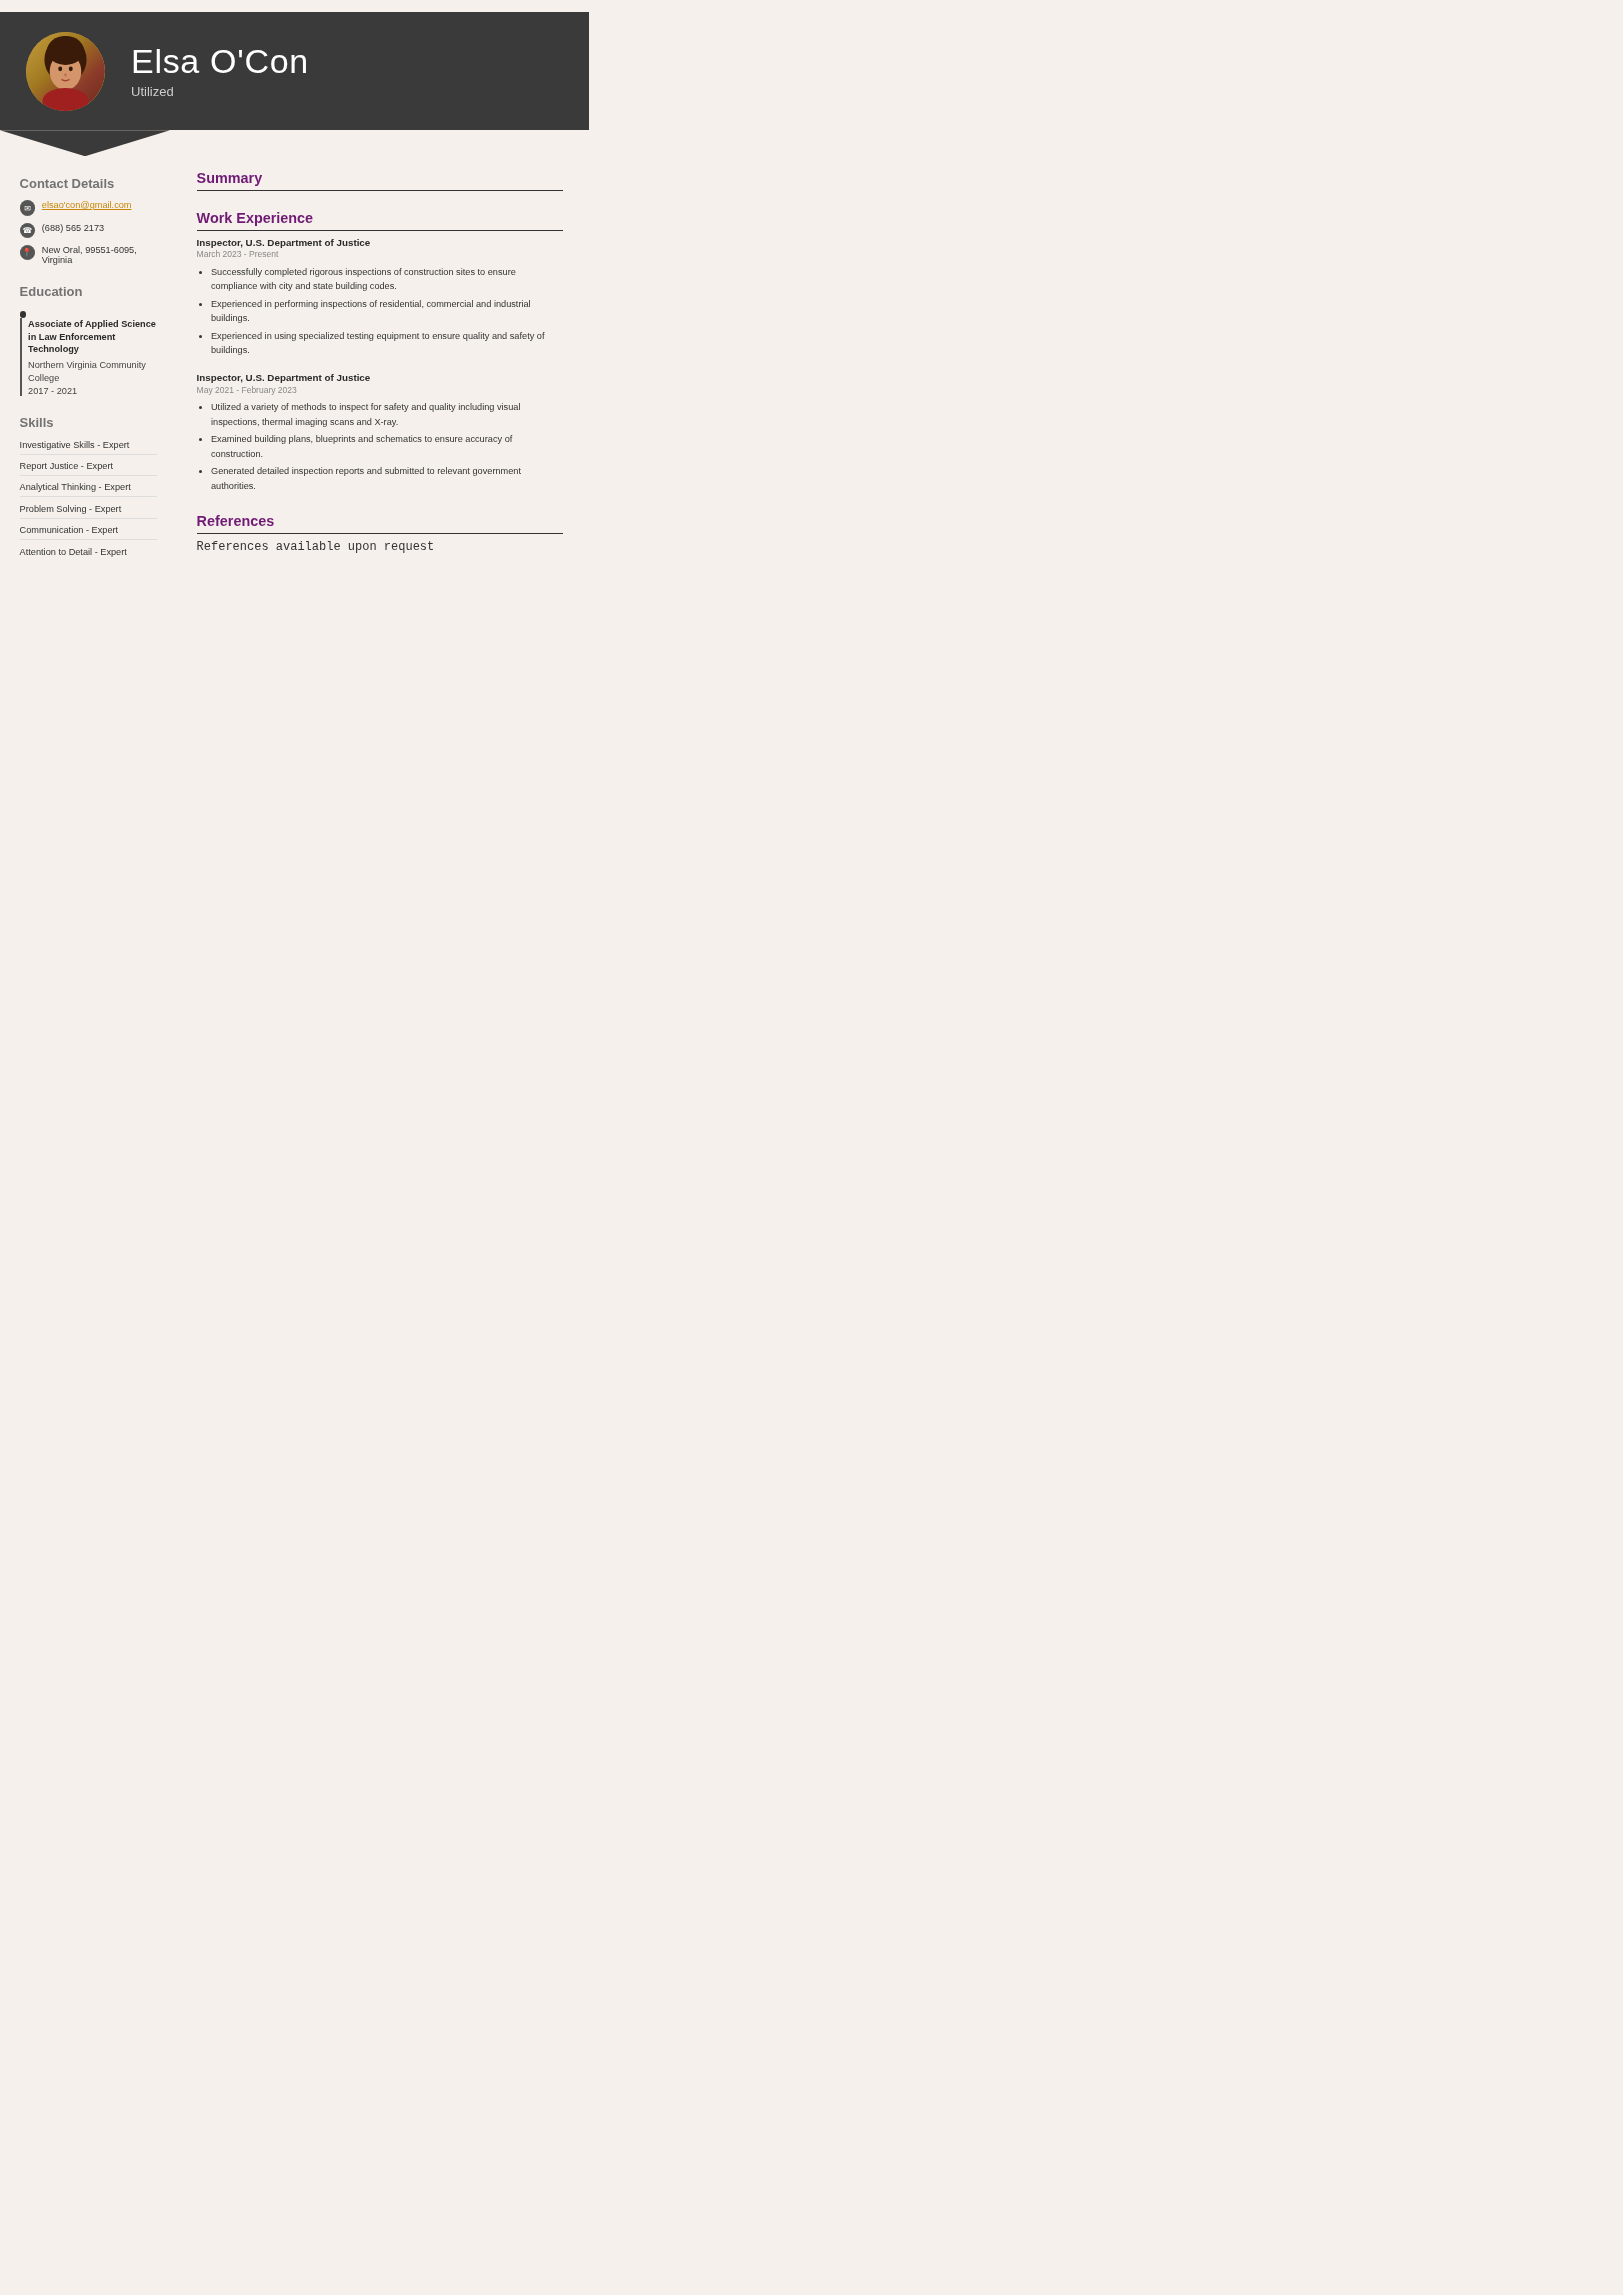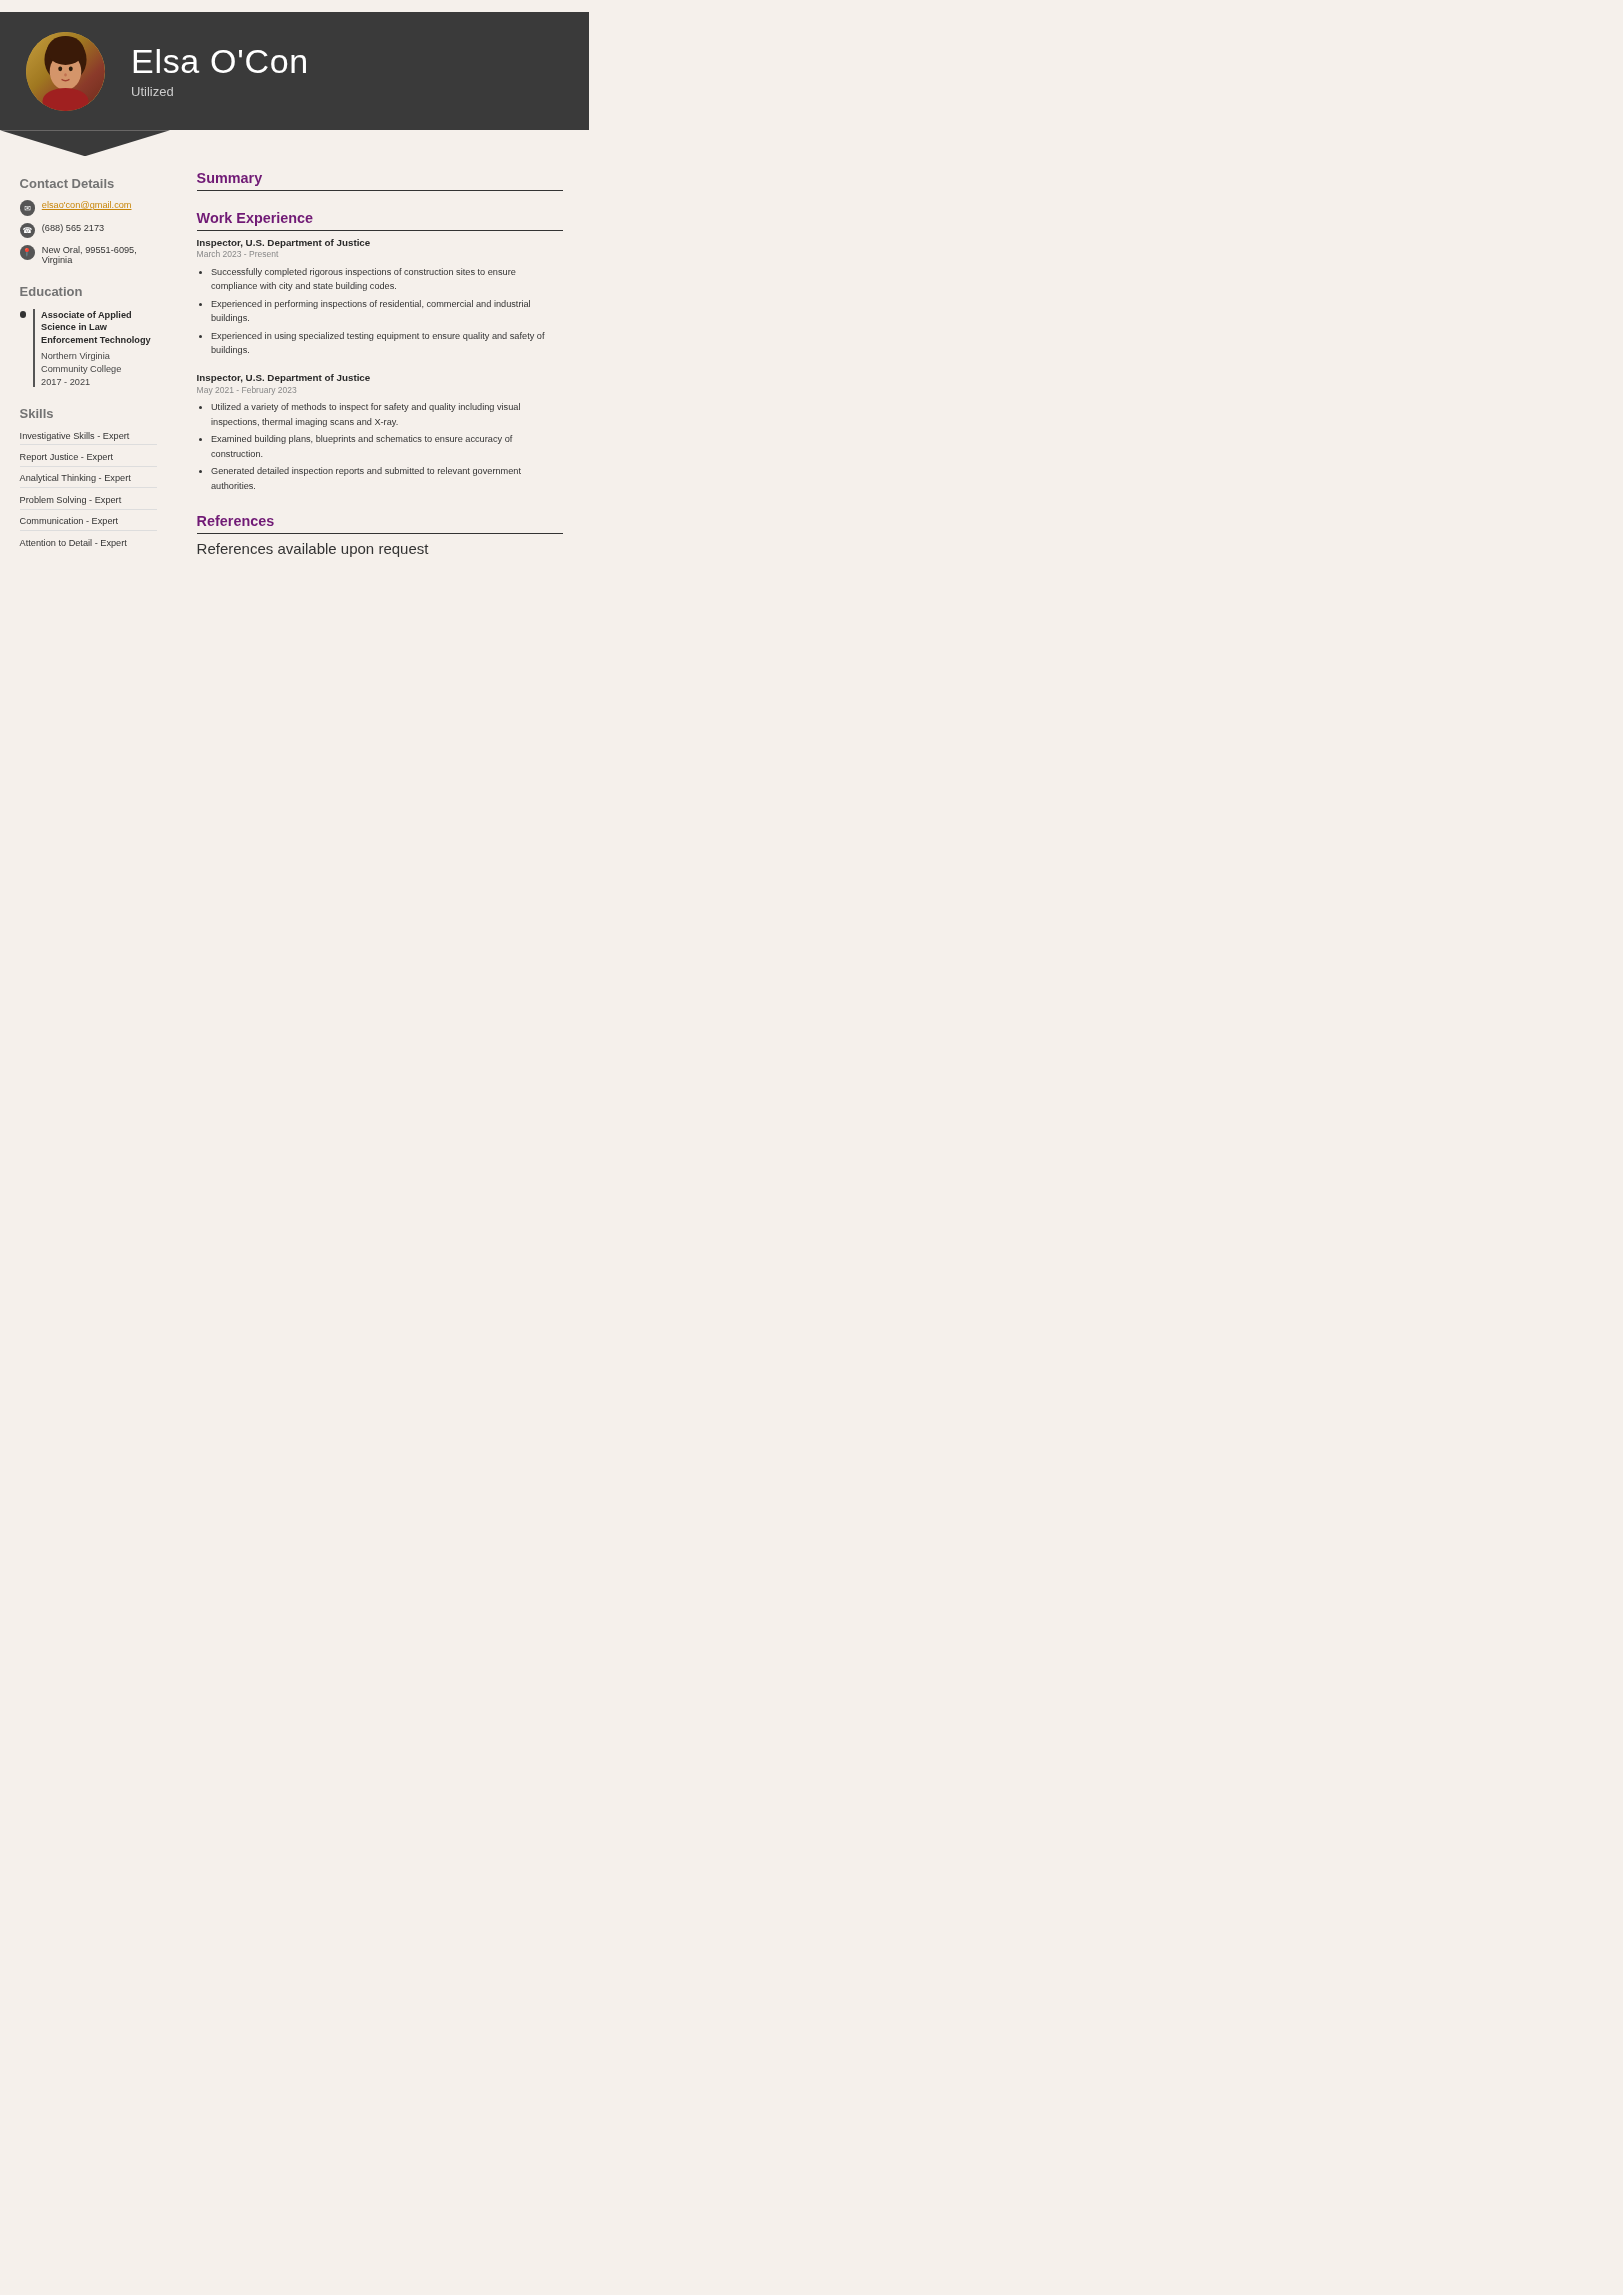--- a/index.html
+++ b/index.html
@@ -111,20 +111,21 @@
     .contact-icon.email { background: #555; color: white; }
     .contact-icon.phone { background: #555; color: white; }
     .contact-icon.location { background: #555; color: white; }
     .contact-email { color: #c8860a; text-decoration: underline; }
 
     
     .edu-item {
       display: flex;
       align-items: flex-start;
       font-size: 9.2px;
+      flex-direction: column;
     }
     .edu-bullet {
       width: 6.5px;
       height: 6.5px;
       border-radius: 50%;
       background: #333;
       flex-shrink: 0;
       margin-top: 2.6px;
       margin-right: 6.5px;
     }
@@ -188,22 +189,23 @@
     }
     .job-bullets li {
       font-size: 9.2px;
       color: #333;
       line-height: 1.6;
       margin-bottom: 2.6px;
     }
 
     
     .ref-text {
-      font-size: 15px;
-      color: #333;
+      font-size: 12px;
+      color: #333;
+      font-family: Liberation Mono, monospace;
     }
   </style>
 </head>
 <body>
 
 <div class="header">
   <div class="header-avatar">
     <div class="avatar-placeholder">
 
       <svg width="79" height="79" viewBox="0 0 120 120">

